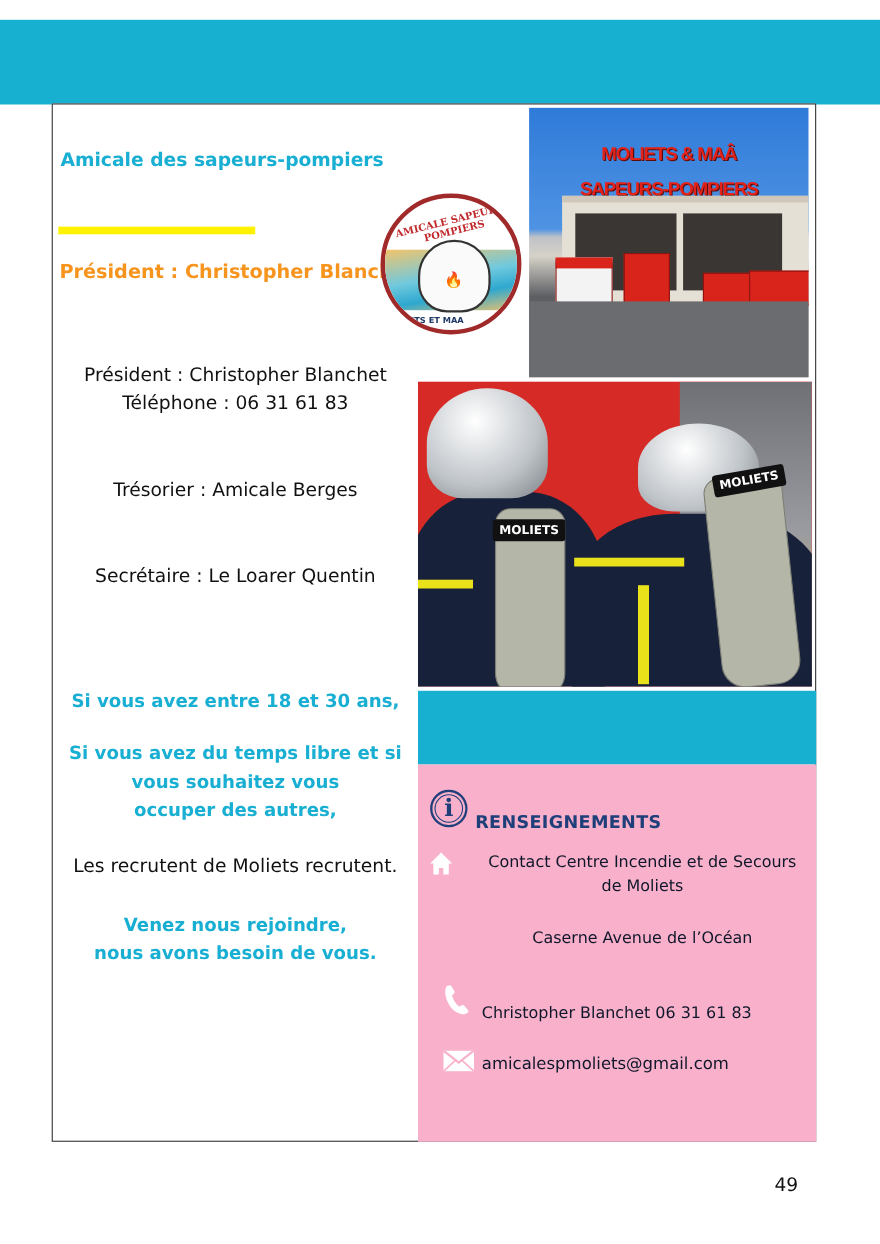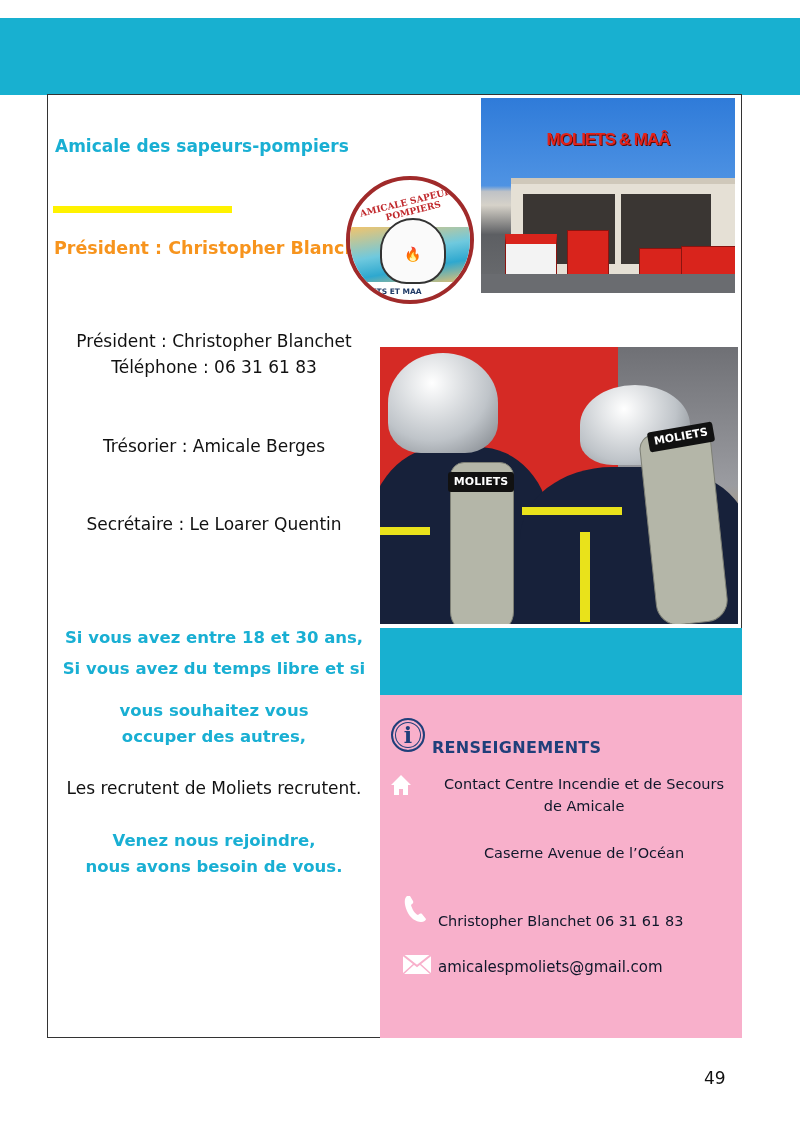--- a/index.html
+++ b/index.html
@@ -7,21 +7,21 @@
   .top-band { position:absolute; left:0; top:18px; width:800px; height:77px; background:#18b0d0; }
   .frame { position:absolute; left:47px; top:94px; width:695px; height:944px; border:1.5px solid #333; box-sizing:border-box; background:#fff; }
   .title { position:absolute; left:55px; top:136px; font-size:17px; font-weight:bold; color:#19afd3; letter-spacing:0px; white-space:nowrap; }
   .yellow-bar { position:absolute; left:53px; top:206px; width:179px; height:7px; background:#fff200; }
   .president-orange { position:absolute; left:54px; top:238px; font-size:17.5px; font-weight:bold; color:#f7941d; white-space:nowrap; }
   .logo { position:absolute; left:346px; top:176px; width:128px; height:128px; border-radius:50%; border:4px solid #a02a2a; box-sizing:border-box; overflow:hidden; background:#fff; }
   .logo .sea { position:absolute; left:0; bottom:18px; width:100%; height:55px; background:linear-gradient(170deg,#f2c46c 0%,#6fc9de 45%,#2ea8cf 70%,#e9c16f 100%); }
   .logo .helmet { position:absolute; left:30px; top:38px; width:62px; height:62px; background:#fafafa; border:2px solid #333; border-radius:50% 50% 40% 40%; }
   .logo .arc-text { position:absolute; left:8px; top:16px; width:108px; text-align:center; font-size:9px; font-weight:bold; color:#c0282c; font-family:"DejaVu Serif", serif; transform:rotate(-14deg); }
   .logo .bottom-text { position:absolute; left:0; bottom:4px; width:100%; text-align:left; font-size:7.5px; color:#1f3a66; font-weight:bold; }
-  .photo-station { position:absolute; left:481px; top:98px; width:254px; height:195px; overflow:hidden; background:linear-gradient(180deg,#2f7bd9 0%,#4f93e3 45%,#bfc2c6 48%,#d6d2c9 55%,#5d5f63 70%,#6b6d70 100%); }
+  .photo-station { position:absolute; left:481px; top:98px; width:254px; height:245px; overflow:hidden; background:linear-gradient(180deg,#2f7bd9 0%,#4f93e3 45%,#bfc2c6 48%,#d6d2c9 55%,#5d5f63 70%,#6b6d70 100%); }
   .photo-station .garage { position:absolute; left:30px; top:80px; width:224px; height:95px; background:#e5e0d5; border-top:6px solid #cfc8ba; }
   .photo-station .door { position:absolute; top:96px; height:70px; background:#3a3633; }
   .photo-station .truck { position:absolute; background:#d9241c; border:1px solid #8a1410; }
   .photo-station .ground { position:absolute; left:0; top:176px; width:100%; height:69px; background:#6a6c70; }
   .photo-station .headline { position:absolute; left:0; width:100%; text-align:center; font-weight:bold; color:#e3221a; text-shadow:1px 1px 0 #5a0d0a; font-family:"Liberation Sans Narrow","Liberation Sans", sans-serif; letter-spacing:-1px; }
   .photo-firefighters { position:absolute; left:380px; top:347px; width:358px; height:277px; overflow:hidden; background:#d52a25; }
   .photo-firefighters .rack { position:absolute; right:0; top:0; width:120px; height:277px; background:linear-gradient(180deg,#6f7075,#9b9ca1 50%,#c4a05c 80%,#5d5e62); }
   .photo-firefighters .body { position:absolute; background:#17213a; border-radius:40% 40% 10% 10%; }
   .photo-firefighters .helmet { position:absolute; border-radius:50% 50% 30% 30%; background:radial-gradient(circle at 40% 30%,#ffffff,#bfc4c9 60%,#7c8187); }
   .photo-firefighters .tank { position:absolute; background:#b4b6a8; border-radius:14px 14px 22px 22px; border:1px solid #7d7f75; }
@@ -56,20 +56,21 @@
   <div class="sea"></div>
   <div class="arc-text">AMICALE SAPEURS-POMPIERS</div>
   <div class="helmet">
     <span style="position:absolute;left:22px;top:26px;font-size:14px;color:#f08a24;">🔥</span>
   </div>
   <div class="bottom-text">MOLIETS ET MAA</div>
 </div>
 
 <div class="photo-station">
   <div class="headline" style="top:32px;font-size:17px;">MOLIETS &amp; MAÂ</div>
+  <div class="headline" style="top:64px;font-size:17px;">SAPEURS-POMPIERS</div>
   <div class="garage"></div>
   <div class="door" style="left:42px;width:92px;"></div>
   <div class="door" style="left:140px;width:90px;"></div>
   <div class="truck" style="left:24px;top:136px;width:50px;height:44px;background:#f3f3f3;border-top:10px solid #d9241c;"></div>
   <div class="truck" style="left:86px;top:132px;width:40px;height:48px;"></div>
   <div class="truck" style="left:158px;top:150px;width:42px;height:32px;"></div>
   <div class="truck" style="left:200px;top:148px;width:54px;height:30px;"></div>
   <div class="ground"></div>
 </div>
 
@@ -90,35 +91,35 @@
 
 <div class="teal-band"></div>
 <div class="pink-panel"></div>
 
 <div class="left-block txt-dark" style="top:328px;">Président : Christopher Blanchet</div>
 <div class="left-block txt-dark" style="top:354px;">Téléphone : 06 31 61 83</div>
 <div class="left-block txt-dark" style="top:433px;">Trésorier : Amicale Berges</div>
 <div class="left-block txt-dark" style="top:511px;">Secrétaire : Le Loarer Quentin</div>
 
 <div class="left-block txt-teal" style="top:625px;">Si vous avez entre 18 et 30 ans,</div>
-<div class="left-block txt-teal" style="top:656px;">Si vous avez du temps libre et si</div>
+<div class="left-block txt-teal" style="top:672px;">Si vous avez du temps libre et si</div>
 <div class="left-block txt-teal" style="top:698px;">vous souhaitez vous</div>
 <div class="left-block txt-teal" style="top:724px;">occuper des autres,</div>
 <div class="left-block txt-dark" style="top:775px;">Les recrutent de Moliets recrutent.</div>
 <div class="left-block txt-teal" style="top:828px;">Venez nous rejoindre,</div>
 <div class="left-block txt-teal" style="top:854px;">nous avons besoin de vous.</div>
 
 <div class="info-icon">i</div>
 <div class="renseignements">RENSEIGNEMENTS</div>
 
 <svg class="home-icon" viewBox="0 0 22 24">
   <path d="M11 2 L1 12 L4 12 L4 22 L9 22 L9 16 L13 16 L13 22 L18 22 L18 12 L21 12 Z" fill="#ffffff"></path>
 </svg>
 <div class="contact-line white-bold" style="top:773px;">Contact Centre Incendie et de Secours</div>
-<div class="contact-line white-bold" style="top:795px;">de Amicale</div>
+<div class="contact-line white-bold" style="top:795px;">de Moliets</div>
 <div class="contact-line white-bold" style="top:842px;">Caserne Avenue de l’Océan</div>
 
 <svg class="phone-icon" viewBox="0 0 26 30">
   <path d="M4 2 C1 4 1 10 4 17 C7 24 13 28 18 28 C21 28 23 26 23 25 L19 20 C18 19 16 20 15 21 C12 20 9 15 8 11 C9 10 11 9 10 7 L7 2 Z" fill="#ffffff"></path>
 </svg>
 <div class="white-bold" style="position:absolute;left:438px;top:910px;line-height:22px;">Christopher Blanchet 06 31 61 83</div>
 
 <svg class="mail-icon" viewBox="0 0 28 19">
   <rect x="0" y="0" width="28" height="19" fill="#ffffff"></rect>
   <path d="M0 0 L14 11 L28 0" stroke="#f8b0cb" stroke-width="2" fill="none"></path>

